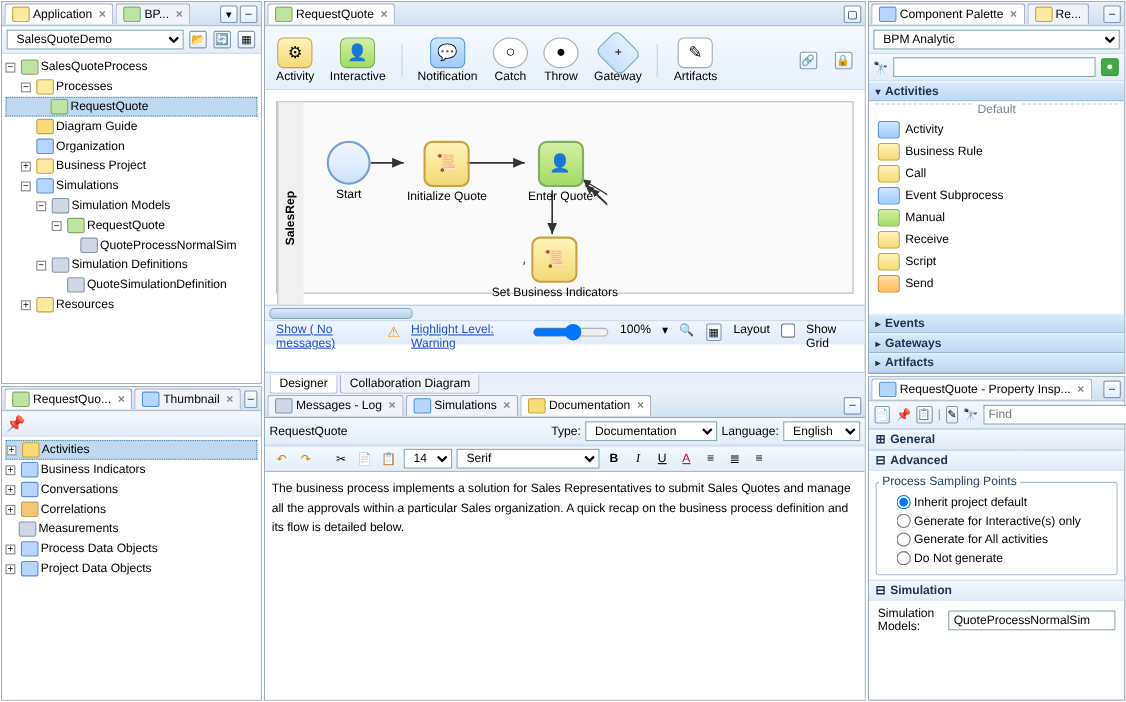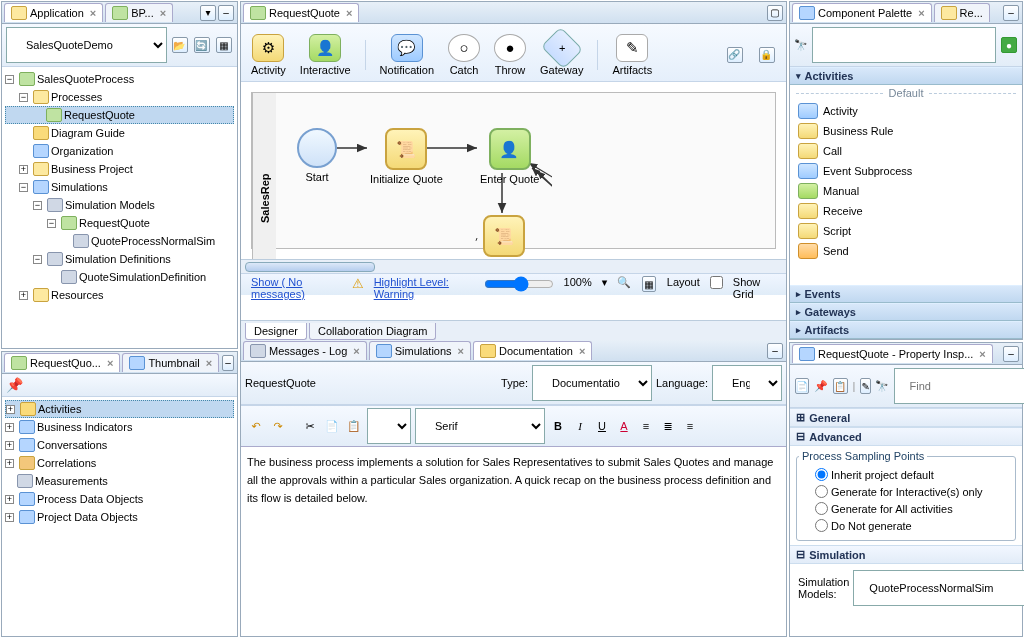--- a/index.html
+++ b/index.html
@@ -9,21 +9,21 @@
 .tab.active { background: #fff; }
 .tab-close { color: #888; font-weight: bold; cursor: pointer; margin-left: 3px; }
 .mini-btn { width: 16px; height: 16px; border: 1px solid #89a; background: linear-gradient(#fff,#def); border-radius: 2px; display: inline-flex; align-items: center; justify-content: center; cursor: pointer; margin: 0 1px; font-size: 10px; }
 .pane { position: absolute; background: #fff; border: 1px solid #9ab; display: flex; flex-direction: column; }
 #nav-pane { left: 1px; top: 1px; width: 237px; height: 348px; }
 #struct-pane { left: 1px; top: 351px; width: 237px; height: 286px; }
 #editor-pane { left: 240px; top: 1px; width: 547px; height: 636px; }
 #palette-pane { left: 789px; top: 1px; width: 234px; height: 339px; }
 #prop-pane { left: 789px; top: 342px; width: 234px; height: 295px; }
 .toolbar-row { display: flex; align-items: center; gap: 4px; padding: 3px 4px; background: linear-gradient(#f5f9ff,#e3edf8); border-bottom: 1px solid #c5d5e8; }
-select, input[type=text] { border: 1px solid #8aa; background: #fff; height: 36px; padding: 0 15px; font-size: 11px; }
+select, input[type=text] { border: 1px solid #8aa; background: #fff; height: 18px; padding: 0 4px; font-size: 11px; }
 .tree { flex: 1; overflow: auto; padding: 3px; background: #fff; }
 .tree-row { display: flex; align-items: center; height: 18px; gap: 2px; white-space: nowrap; cursor: pointer; }
 .tree-row.selected { background: #c0d8f0; border: 1px dotted #48a; }
 .exp { width: 9px; height: 9px; border: 1px solid #888; display: inline-flex; align-items: center; justify-content: center; font-size: 9px; line-height: 1; margin-right: 3px; background: #fff; }
 .ticon { width: 16px; height: 14px; display: inline-block; background: #fadb7a; border: 1px solid #c9a33f; border-radius: 2px; }
 .ticon.proc { background: #bfe3a2; border-color: #7eb05e; }
 .ticon.folder { background: #fde9a0; border-color: #c9a33f; }
 .ticon.gear { background: #d0d8e5; border-color: #8895ad; }
 .ticon.blue { background: #b5d6ff; border-color: #5a92d4; }
 .section-head { background: linear-gradient(#d8e8fa,#c0d8f0); padding: 2px 6px; font-weight: bold; color: #235; border-bottom: 1px solid #9bc; border-top: 1px solid #dfefff; display: flex; align-items: center; gap: 4px; }
@@ -374,29 +374,32 @@
         <span class="tab-close">×</span>
       </div>
     <div class="tab">
         <span class="ticon folder"></span>
         <span>Re...</span>
       </div>
     <div style="flex:1"></div>
     <span class="mini-btn">–</span>
   </div>
   <div class="toolbar-row">
+    <select style="flex:1"><option>BPM Analytic</option></select>
+  </div>
+  <div class="toolbar-row">
     <span>🔭</span>
     <input type="text" style="flex: 1 1 0%;" placeholder="">
     <span class="mini-btn" style="background:#4a4;color:#fff;border-color:#393">●</span>
   </div>
   <div class="section-head">
       <span class="arrow">▾</span>
       <span>Activities</span>
     </div>
-  <div style="padding:2px 6px;color:#789;display:flex;align-items:center;gap:6px">
+  <div style="padding:2px 6px;color:#789;display:flex;align-items:flex-start;gap:6px">
       <span style="flex:1;border-top:1px dashed #bcd"></span>
       <span>Default</span>
       <span style="flex:1;border-top:1px dashed #bcd"></span>
     </div>
   <div style="flex:1;overflow:auto">
     <div class="pal-item">
         <span class="pal-icon blue"></span>
         <span>Activity</span>
       </div>
     <div class="pal-item">

